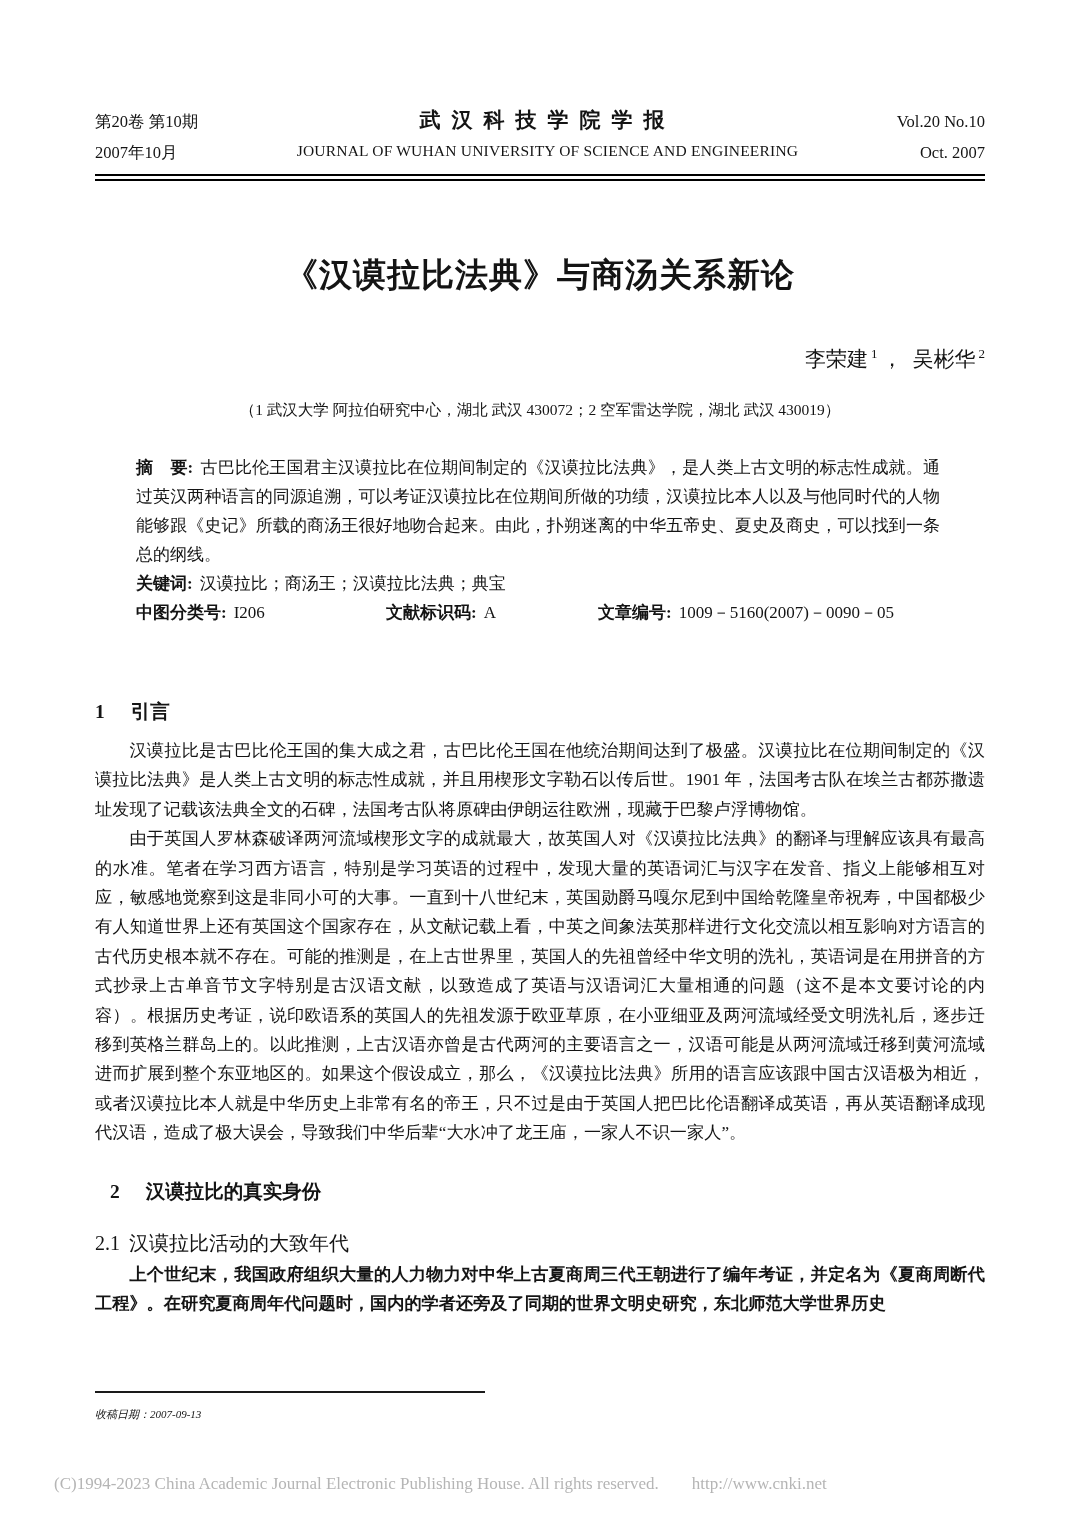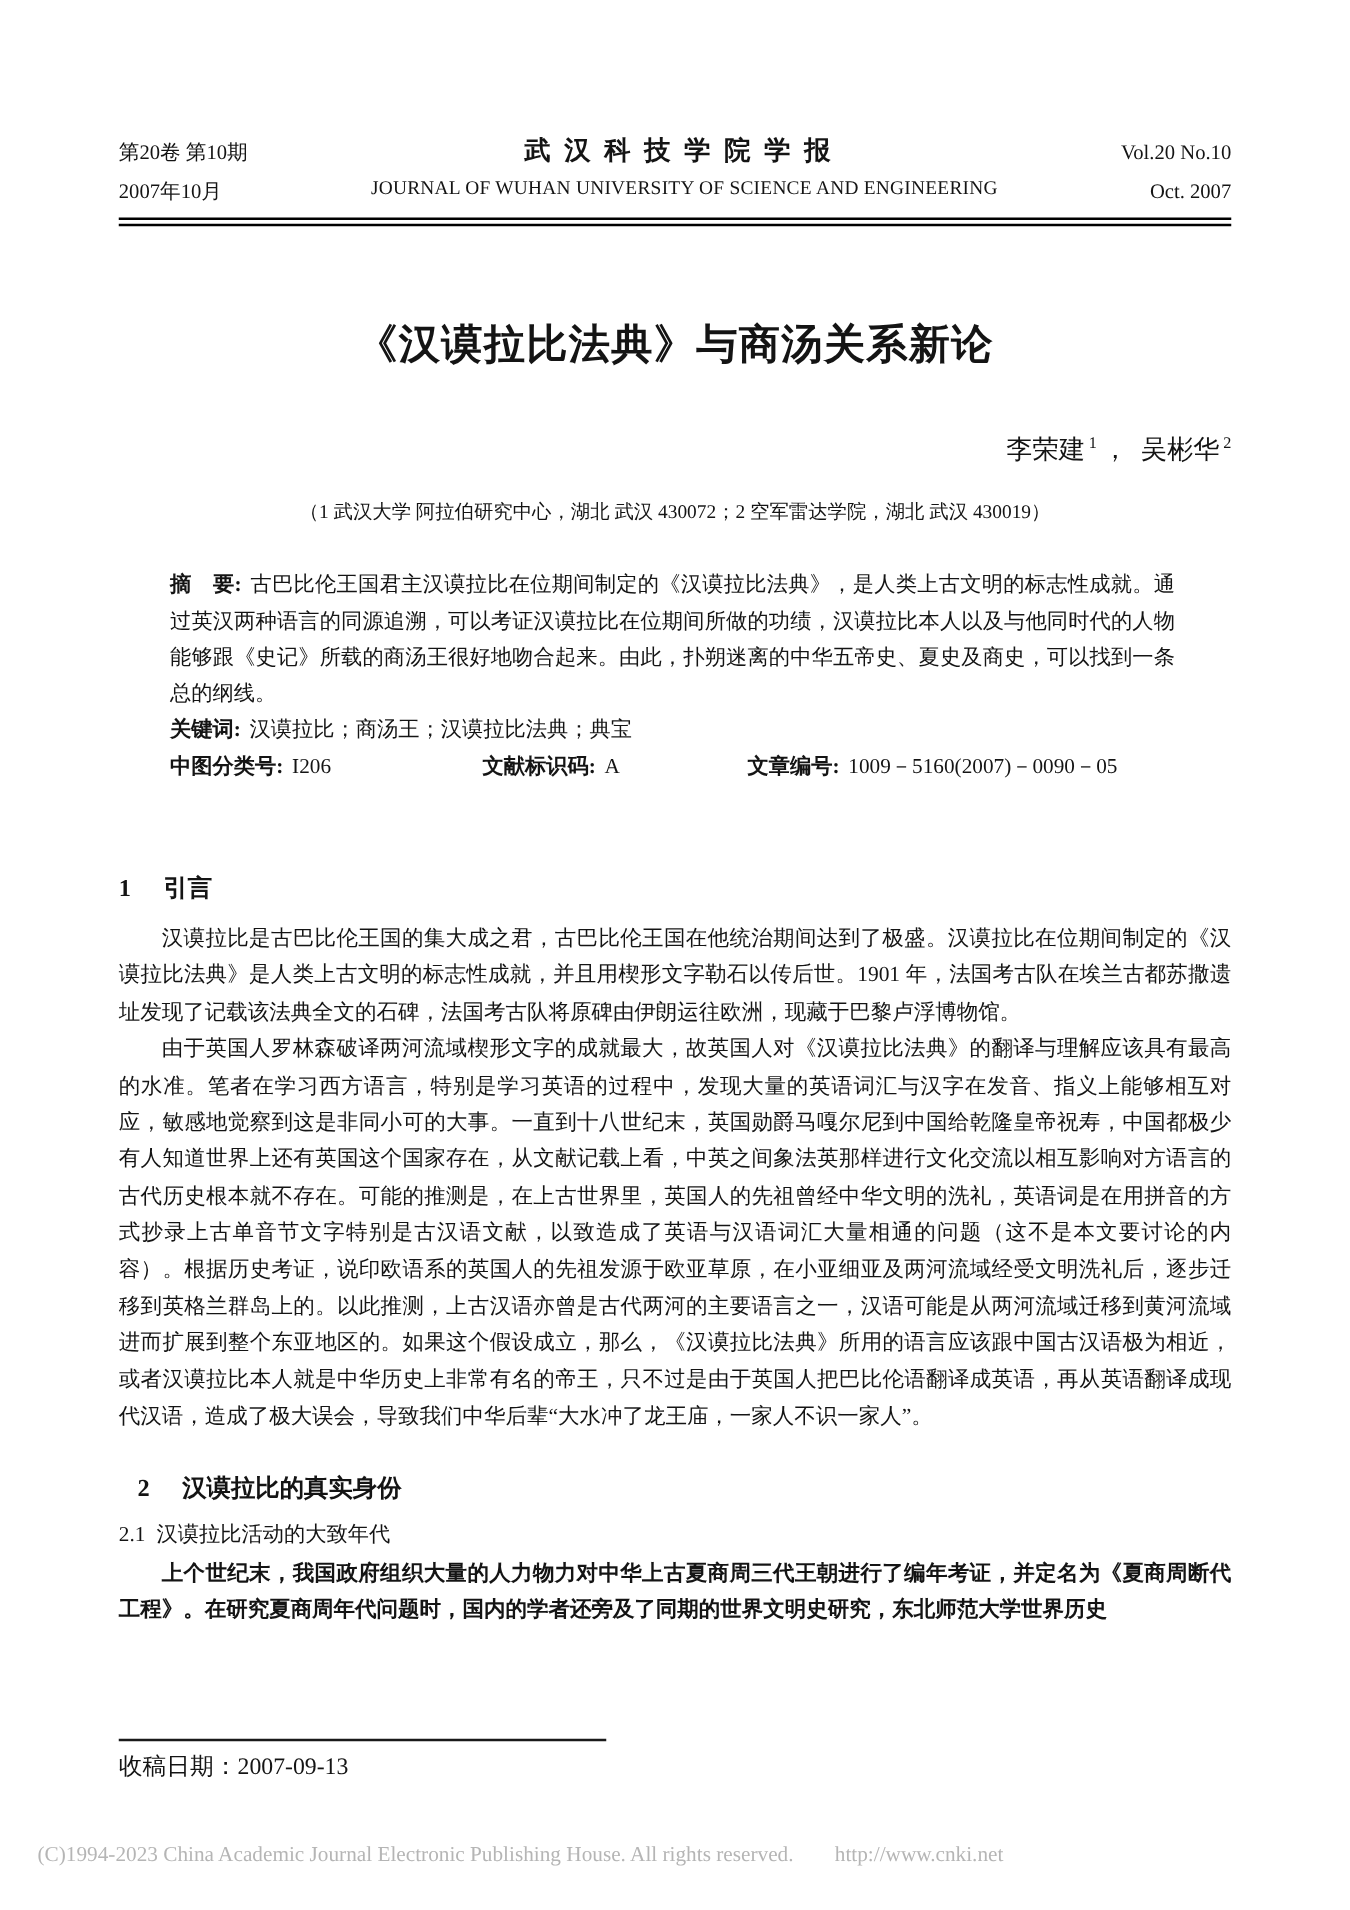--- a/index.html
+++ b/index.html
@@ -99,22 +99,22 @@
     font-size: 19.5px;
     line-height: 28px;
   }
   .sec-heading .sec-num {
     font-family: "Liberation Serif", serif;
     margin-right: 26px;
   }
   .s1 { margin-top: 70px; }
   .s2 { margin-top: 29px; margin-left: 15px; }
   .subsec-heading {
-    margin-top: 8px;
-    font-size: 17px;
+    margin-top: 24px;
+    font-size: 20px;
     line-height: 27px;
     font-weight: normal;
   }
   .subsec-heading .sub-num { margin-right: 9px; }
   .body-text {
     margin-top: 10px;
     font-size: 17.2px;
     line-height: 29.4px;
     text-align: justify;
   }
@@ -128,28 +128,29 @@
     right: 95px;
     top: 1391px;
   }
   .footnote-rule {
     width: 390px;
     height: 0;
     border-top: 2px solid #1a1a1a;
     margin-bottom: 7px;
   }
   .fn-line {
-    font-size: 19px;
+    font-size: 11px;
     line-height: 28.5px;
+    font-style: italic;
   }
 
   
   .watermark {
     position: absolute;
-    left: 30px;
+    left: 54px;
     top: 1473px;
     font-size: 17px;
     line-height: 22px;
     color: #b5b5b5;
     white-space: nowrap;
   }
   .wm-url { margin-left: 33px; }
 </style>
 </head>
 <body>

